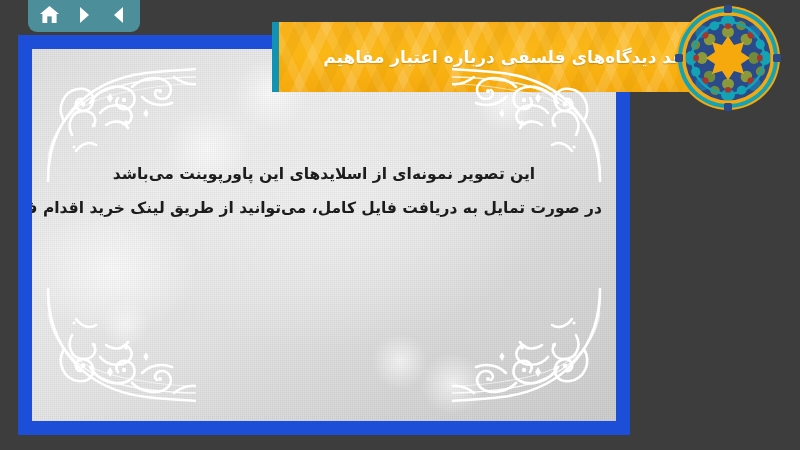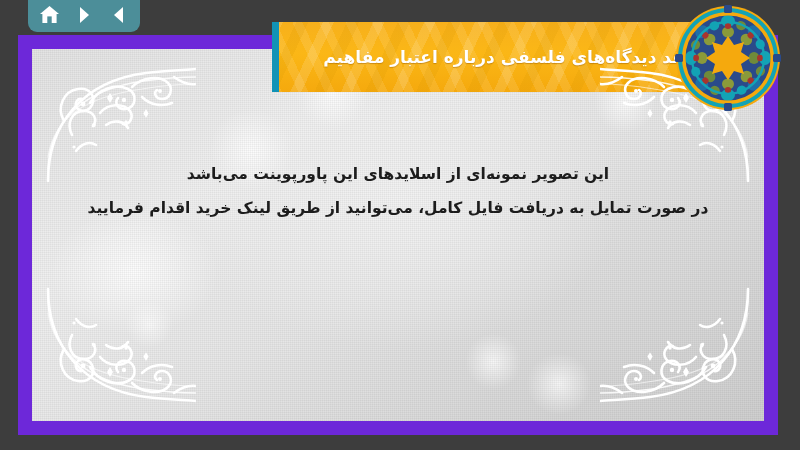--- a/index.html
+++ b/index.html
@@ -51,22 +51,22 @@
     position:relative;z-index:2;
   }
   .wedge2{
     position:absolute;left:205px;top:35px;width:80px;height:57px;
     background:#1193b6;
     clip-path:polygon(70px 0, 80px 0, 80px 57px, 0 57px, 62px 2px);
   }
 
   
   .frame{
-    position:absolute;left:18px;top:35px;width:760px;height:400px;
-    background:#6d28d9;box-sizing:border-box;padding:14px;
+    position:absolute;left:18px;top:35px;width:612px;height:400px;
+    background:#1d4ed8;box-sizing:border-box;padding:14px;
   }
   .frame-inner{
     position:relative;width:100%;height:100%;overflow:hidden;
     background:
       radial-gradient(ellipse 120px 90px at 14% 60%, rgba(255,255,255,.85), rgba(255,255,255,0) 70%),
       radial-gradient(ellipse 60px 58px at 30% 27%, rgba(255,255,255,.80), rgba(255,255,255,0) 70%),
       radial-gradient(ellipse 52px 50px at 41% 12%, rgba(255,255,255,.85), rgba(255,255,255,0) 70%),
       radial-gradient(ellipse 44px 46px at 81% 14%, rgba(255,255,255,.80), rgba(255,255,255,0) 70%),
       radial-gradient(ellipse 40px 40px at 63% 84%, rgba(255,255,255,.75), rgba(255,255,255,0) 70%),
       radial-gradient(ellipse 46px 44px at 72% 90%, rgba(255,255,255,.75), rgba(255,255,255,0) 70%),

